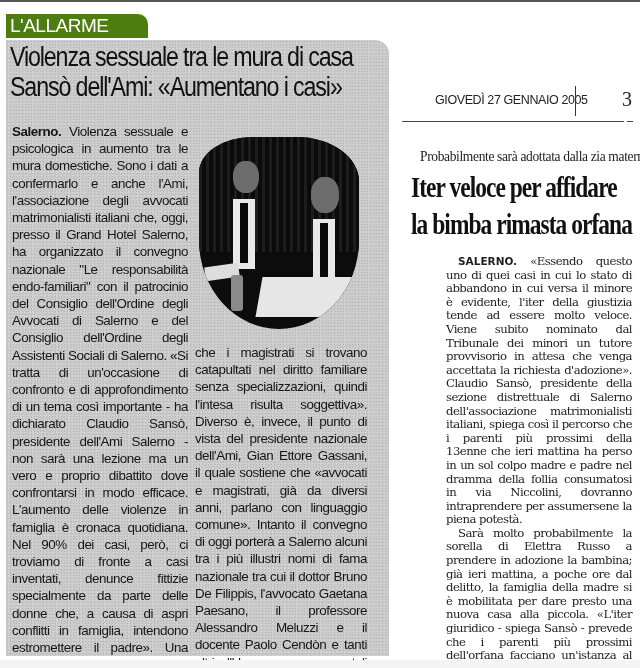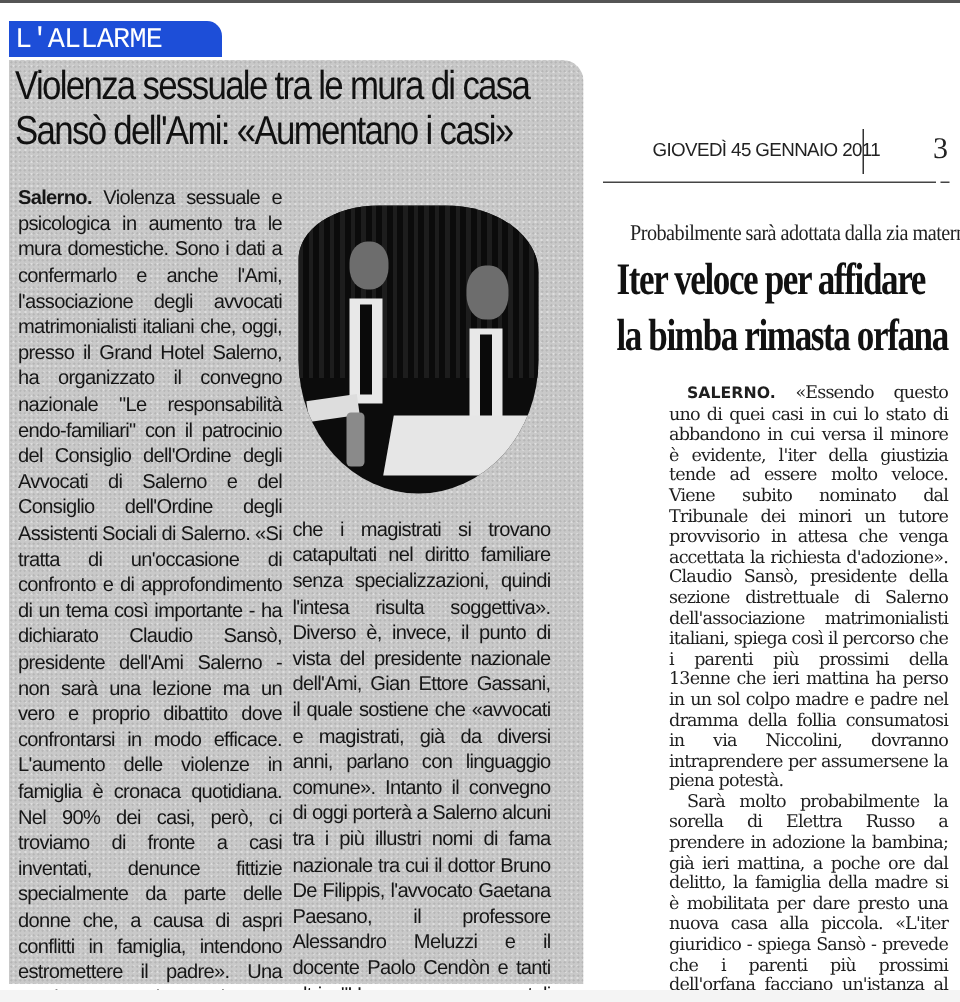--- a/index.html
+++ b/index.html
@@ -10,22 +10,22 @@
     }
     .top-rule {
       position: absolute; left: 0; top: 0; width: 640px; height: 2px; background: #555;
     }
     
     .left-article {
       position: absolute; left: 6px; top: 14px; width: 386px; height: 642px;
     }
     .kicker {
       position: absolute; left: 0; top: 0;
-      background: #1d4ed8; color: #fff;
-      font-family: Liberation Mono, monospace; font-size: 19px; letter-spacing: -0.5px;
+      background: #4d7c0f; color: #fff;
+      font-family: Liberation Sans, sans-serif; font-size: 19px; letter-spacing: -0.5px;
       padding: 2px 40px 2px 4px; border-radius: 0 10px 0 0; line-height: 20px;
     }
     .left-panel {
       position: absolute; left: 0; top: 26px; width: 383px; height: 616px;
       background: #c9c9c9;
       background-image:
         radial-gradient(#b4b4b4 0.6px, transparent 0.8px),
         radial-gradient(#dedede 0.6px, transparent 0.8px);
       background-size: 3px 3px, 4px 4px;
       background-position: 0 0, 1px 2px;
@@ -137,21 +137,21 @@
     <div class="bottle"></div>
   </div>
 
   <div class="col col-2">
     <p>che i magistrati si trovano catapultati nel diritto familiare senza specializzazioni, quindi l'intesa risulta soggettiva». Diverso è, invece, il punto di vista del presidente nazionale dell'Ami, Gian Ettore Gassani, il quale sostiene che «avvocati e magistrati, già da diversi anni, parlano con linguaggio comune». Intanto il convegno di oggi porterà a Salerno alcuni tra i più illustri nomi di fama nazionale tra cui il dottor Bruno De Filippis, l'avvocato Gaetana Paesano, il professore Alessandro Meluzzi e il docente Paolo Cendòn e tanti altri. "Un convegno con tali nomi non ha precedenti a Salerno - ha concluso Gassani - speriamo che la città ne apprezzi l'importanza».</p>
   </div>
 
 </section>
 
 <section>
-  <div class="date-line">GIOVEDÌ 45 GENNAIO 2011</div>
+  <div class="date-line">GIOVEDÌ 27 GENNAIO 2005</div>
   <div class="date-sep"></div>
   <div class="page-num">3</div>
   <div class="date-rule"></div>
   <div class="date-rule-short"></div>
 
   <div class="r-sub">Probabilmente sarà adottata dalla zia materna</div>
   <div class="r-head">
     <div>Iter veloce per affidare</div>
     <div>la bimba rimasta orfana</div>
   </div>

